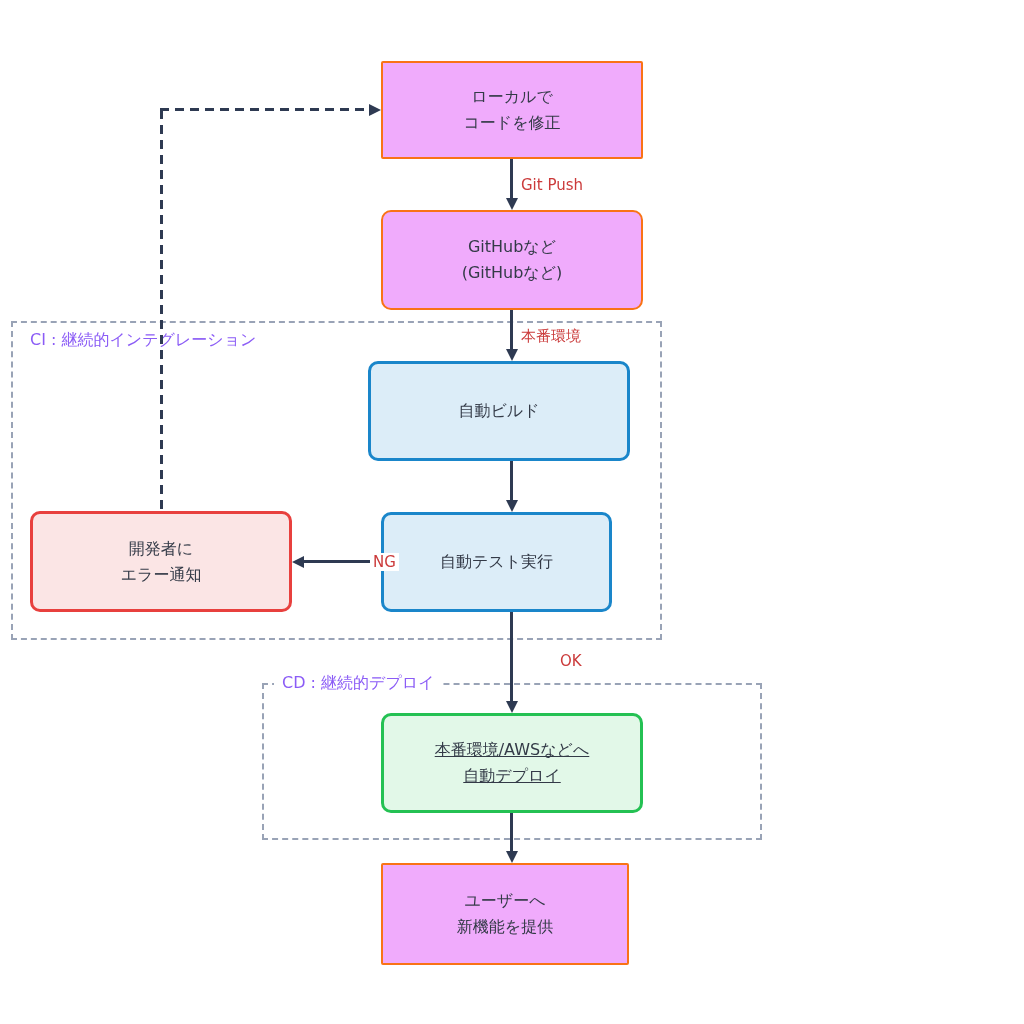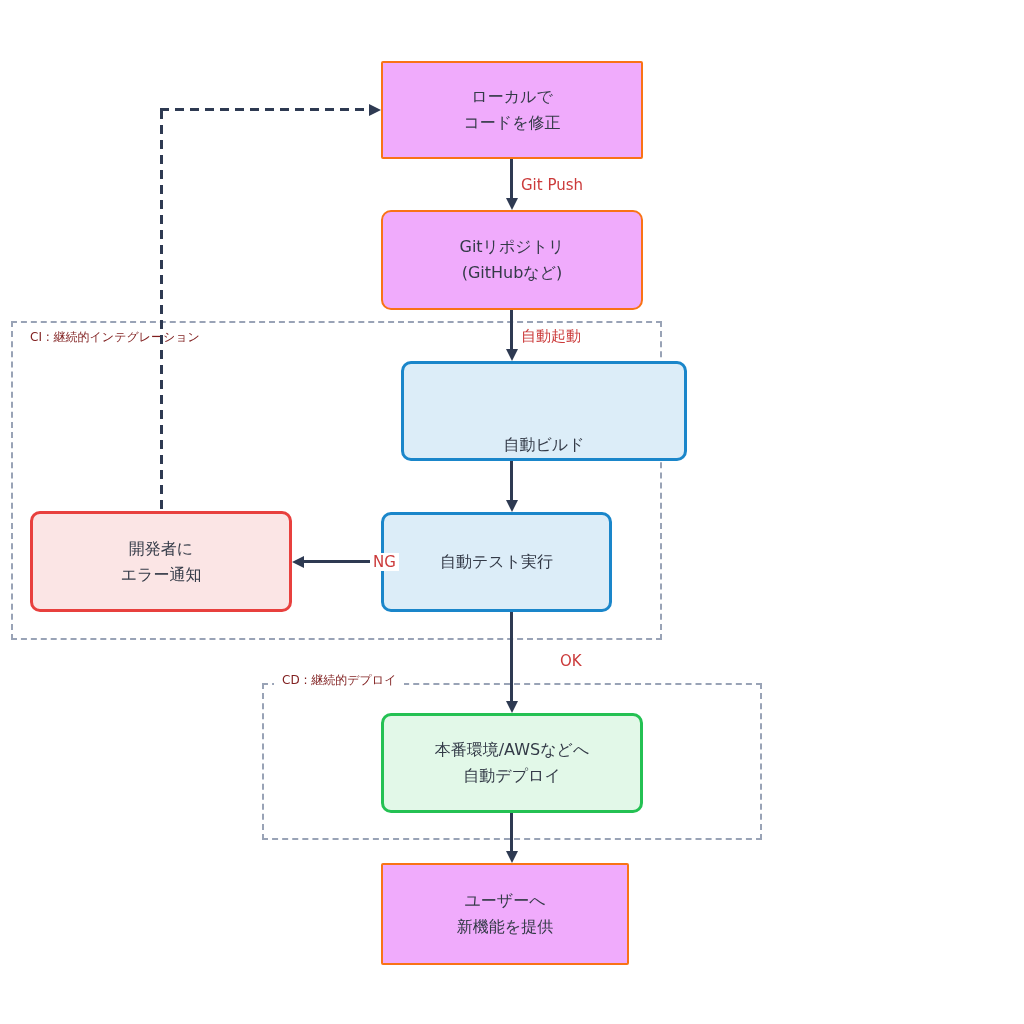--- a/index.html
+++ b/index.html
@@ -23,21 +23,21 @@
     font-size:16px;
     color:#333a47;
     line-height:1.62;
     z-index:3;
   }
   .node.sharp{border-radius:2px;}
   .node.round{border-radius:10px;}
   .node.default{border:2px solid #f97316;background:#f0abfc;}
   .node.blue{border:3px solid #1a86ca;background:#dcedf8;}
   .node.red{border:3px solid #e8403e;background:#fbe5e5;}
-  .node.green{border:3px solid #24c153;background:#e2f8e8;}
+  .node.green{border:3px solid #24c153;background:#e2f8e8;text-decoration:underline;}
   
   .edge-v{position:absolute;width:3px;background:#2e3a52;z-index:4;}
   .edge-h{position:absolute;height:3px;background:#2e3a52;z-index:4;}
   .dash-v{
     position:absolute;width:3px;z-index:4;
     background:repeating-linear-gradient(to bottom,#2e3a52 0 9px,transparent 9px 15px);
   }
   .dash-h{
     position:absolute;height:3px;z-index:4;
     background:repeating-linear-gradient(to right,#2e3a52 0 9px,transparent 9px 15px);
@@ -64,21 +64,21 @@
     white-space:nowrap;
   }
   
   .container-box{
     position:absolute;box-sizing:border-box;
     border:2px dashed #99a3b6;
     z-index:1;background:transparent;
   }
   .container-label{
     position:absolute;z-index:2;
-    color:#7f1d1d;font-size:12px;line-height:1.25;
+    color:#8b5cf6;font-size:16px;line-height:1.25;
     white-space:nowrap;
   }
   .container-label.on-border{background:#ffffff;padding:0 8px;}
 </style>
 </head>
 <body>
 
 <div class="canvas">
 
   <div class="container-box" style="left:11px;top:321px;width:651px;height:319px;"></div>
@@ -86,25 +86,25 @@
 
   <div class="container-box" style="left:262px;top:683px;width:500px;height:157px;"></div>
   <div class="container-label on-border" style="left:274px;top:673px;">CD : 継続的デプロイ</div>
 
   <div class="node sharp default" style="left:381px;top:61px;width:262px;height:98px;">
     <span>ローカルで</span>
     <span>コードを修正</span>
   </div>
 
   <div class="node round default" style="left:381px;top:210px;width:262px;height:100px;">
-    <span>Gitリポジトリ</span>
+    <span>GitHubなど</span>
     <span>(GitHubなど)</span>
   </div>
 
-  <div class="node round blue" style="left:401px;top:361px;width:286px;height:100px;justify-content:flex-end;">
+  <div class="node round blue" style="left:368px;top:361px;width:262px;height:100px;">
     <span>自動ビルド</span>
   </div>
 
   <div class="node round blue" style="left:381px;top:512px;width:231px;height:100px;">
     <span>自動テスト実行</span>
   </div>
 
   <div class="node round red" style="left:30px;top:511px;width:262px;height:101px;">
     <span>開発者に</span>
     <span>エラー通知</span>
@@ -119,21 +119,21 @@
     <span>ユーザーへ</span>
     <span>新機能を提供</span>
   </div>
 
   <div class="edge-v" style="left:510px;top:159px;height:41px;"></div>
   <div class="arrow-down" style="left:506px;top:198px;"></div>
   <div class="edge-label" style="left:518px;top:176px;">Git Push</div>
 
   <div class="edge-v" style="left:510px;top:310px;height:41px;"></div>
   <div class="arrow-down" style="left:506px;top:349px;"></div>
-  <div class="edge-label" style="left:518px;top:327px;">自動起動</div>
+  <div class="edge-label" style="left:518px;top:327px;">本番環境</div>
 
   <div class="edge-v" style="left:510px;top:461px;height:41px;"></div>
   <div class="arrow-down" style="left:506px;top:500px;"></div>
 
   <div class="edge-h" style="left:302px;top:560px;width:80px;"></div>
   <div class="arrow-left" style="left:292px;top:556px;"></div>
   <div class="edge-label" style="left:338px;top:553px;margin-left:32px;">NG</div>
 
   <div class="edge-v" style="left:510px;top:612px;height:91px;"></div>
   <div class="arrow-down" style="left:506px;top:701px;"></div>

